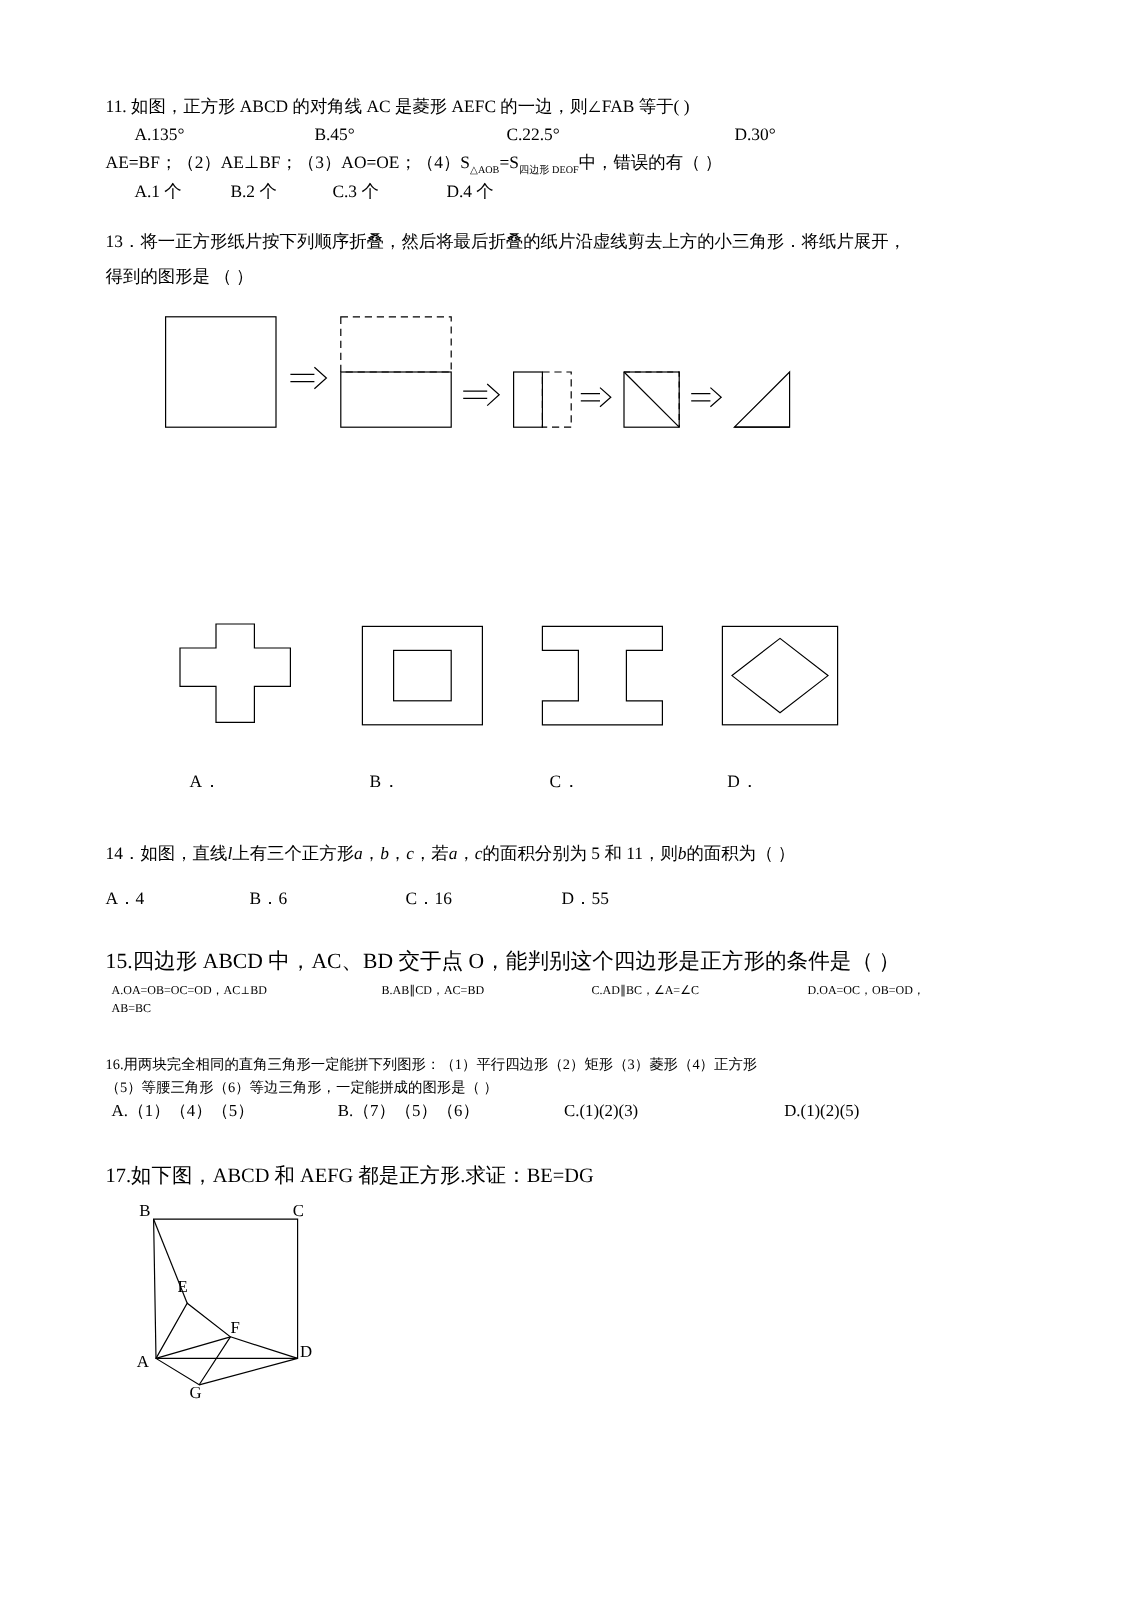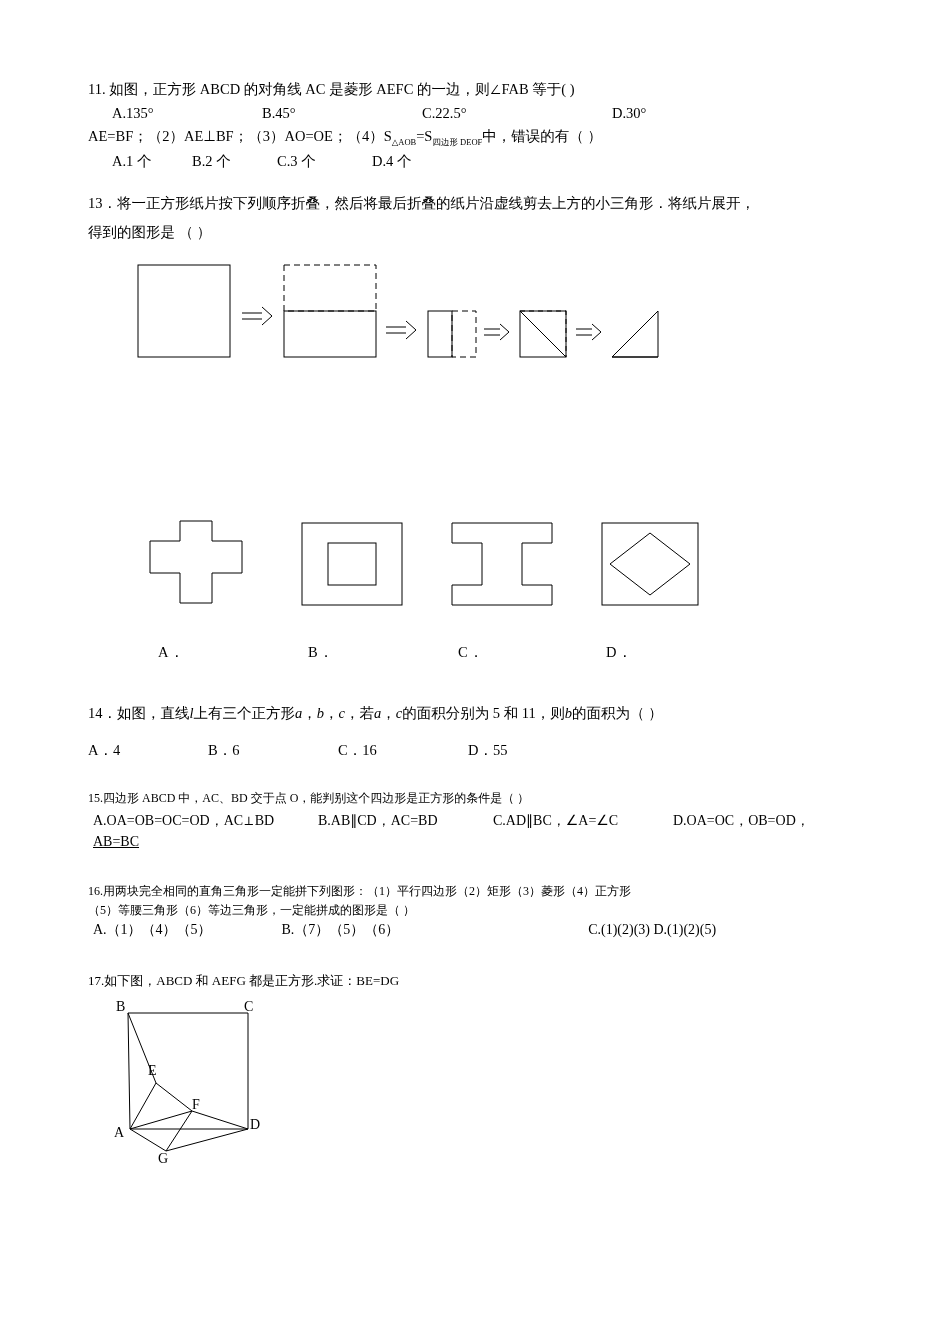--- a/index.html
+++ b/index.html
@@ -88,36 +88,36 @@
   .fig-labels span { position: absolute; }
 
   
   #q14 { margin-top: 33px; font-size: 14.5px; line-height: 1.9; }
   #q14-opts { margin-top: 12px; font-size: 14.5px; }
   #q14-opts span:nth-child(1) { width: 120px; }
   #q14-opts span:nth-child(2) { width: 130px; }
   #q14-opts span:nth-child(3) { width: 130px; }
 
   
-  #q15 { margin-top: 28px; font-size: 12px; }
-  #q15-opts { font-size: 14px; padding-left: 5px; margin-top: 1px; line-height:1.5;text-decoration:underline;}
+  #q15 { margin-top: 28px; font-size: 18px; }
+  #q15-opts { font-size: 10px; padding-left: 5px; margin-top: 1px; line-height:1.5;}
   #q15-opts .o1 { display:inline-block; width: 225px; }
   #q15-opts .o2 { display:inline-block; width: 175px; }
   #q15-opts .o3 { display:inline-block; width: 180px; }
   #q15-opts .o4 { display:inline-block; }
 
   
   #q16 { margin-top: 30px; font-size: 12px; line-height:1.55;}
   #q16-opts { font-size: 14px; padding-left: 5px; margin-top: 2px;}
   #q16-opts span:nth-child(1) { display:inline-block; width: 185px; }
   #q16-opts span:nth-child(2) { display:inline-block; width: 185px; }
-  #q16-opts span:nth-child(3) { display:inline-block; width: 180px; text-align: right; }
-
-  
-  #q17 { margin-top: 32px; font-size: 13px; }
+  #q16-opts span:nth-child(3) { display:inline-block; width: 180px; }
+
+  
+  #q17 { margin-top: 32px; font-size: 17px; }
   .fig17 {
     position: relative;
     width: 260px;
     height: 200px;
     margin: 10px 0 0 20px;
   }
   .fig17 span.lbl {
     position: absolute;
     font-size: 14px;
     font-family: "Liberation Serif", serif;

